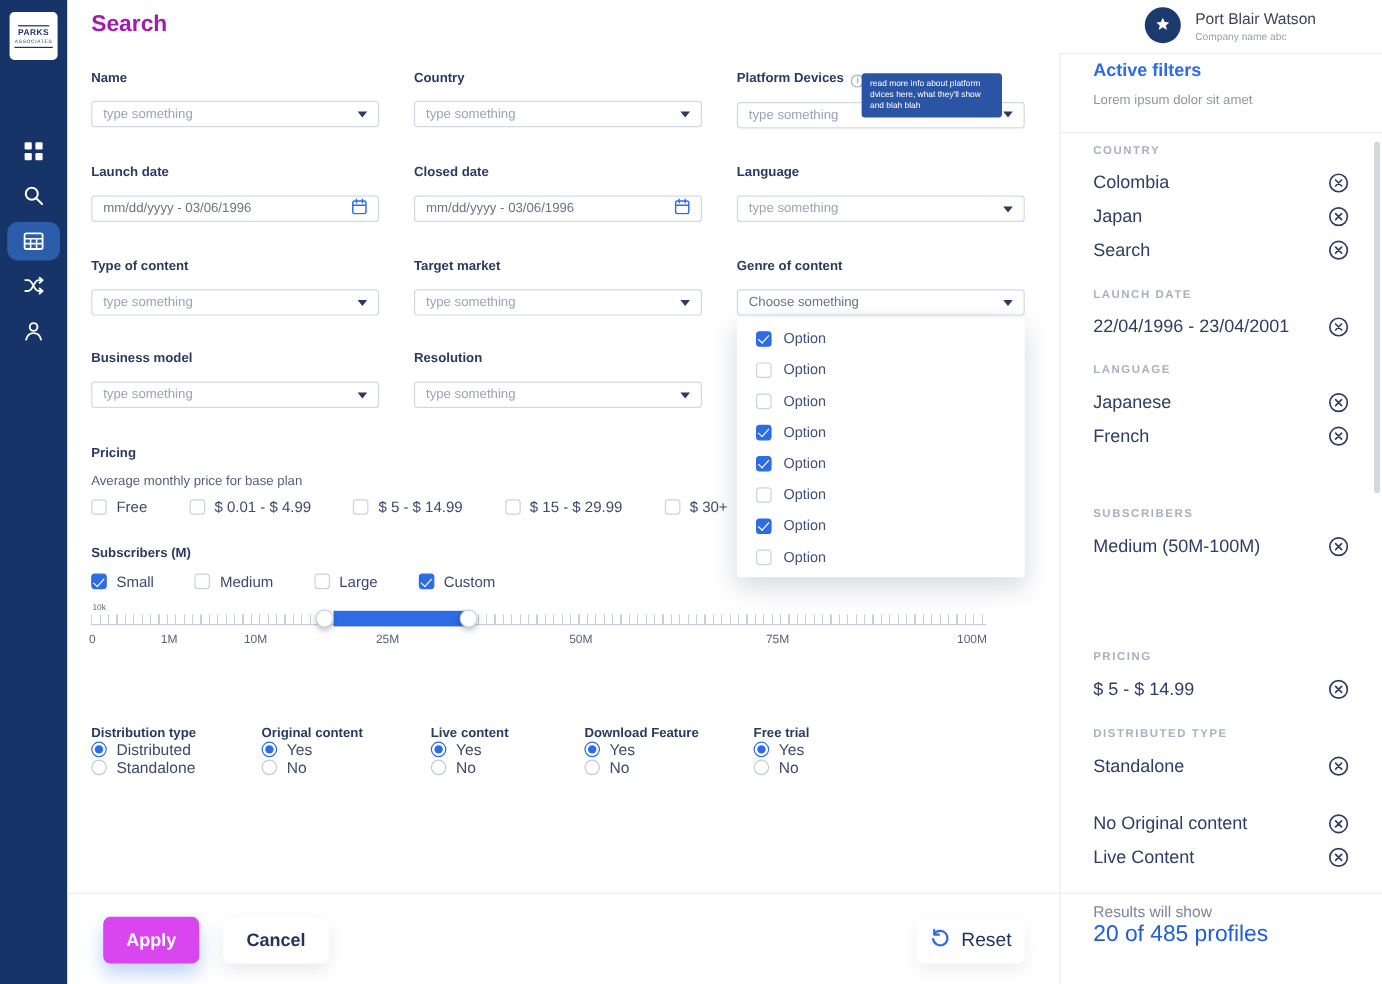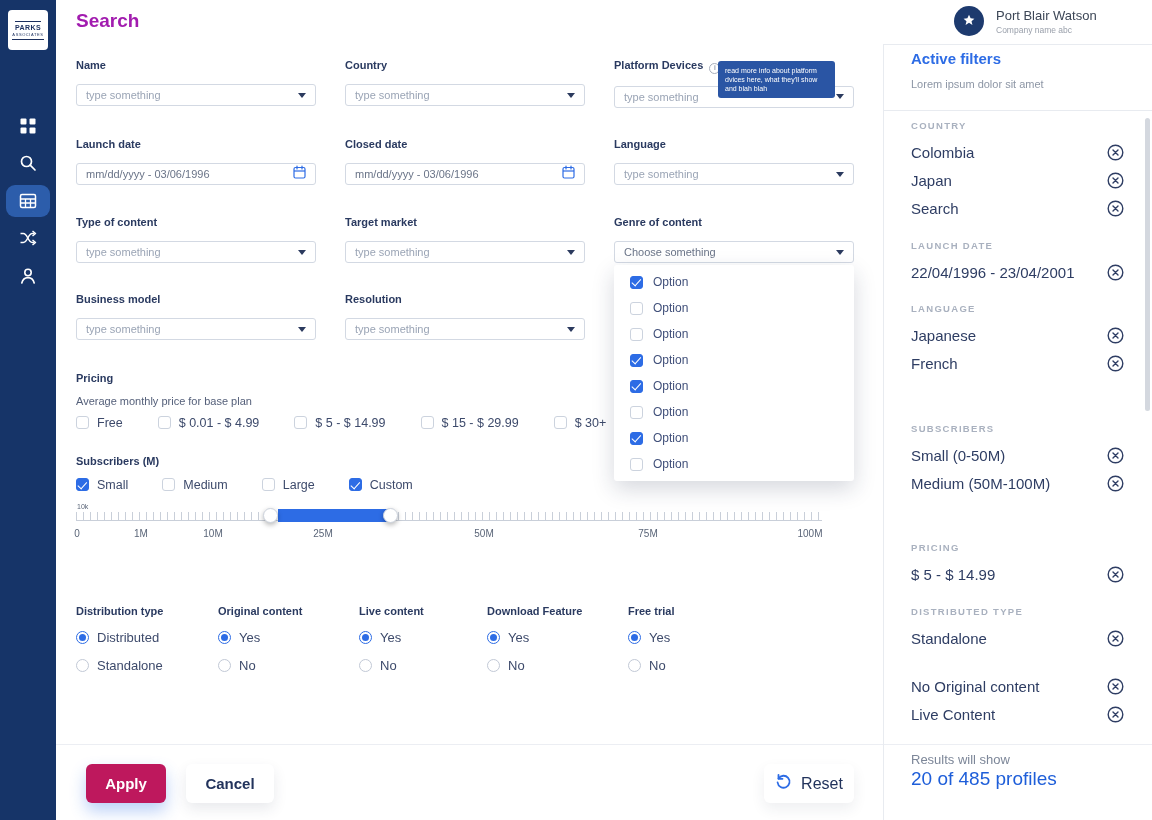--- a/index.html
+++ b/index.html
@@ -55,21 +55,21 @@
       flex:none;position:relative}
   .cb.checked{background:#2d6ce5;border-color:#2d6ce5}
   .cb.checked::after{content:"";position:absolute;left:3.2px;top:0.6px;width:4px;height:7.5px;
       border:solid #fff;border-width:0 1.8px 1.8px 0;transform:rotate(42deg)}
   .cbitem{display:flex;gap:8px;cursor:pointer}
   .cbl{font-size:12.5px;color:#3d4a6b;white-space:nowrap}
   .rb{width:13px;height:13px;border-radius:50%;border:1.5px solid #c2c9d6;background:#fff;
       flex:none;position:relative}
   .rb.selected{border-color:#2d6ce5}
   .rb.selected::after{content:"";position:absolute;inset:2px;border-radius:50%;background:#2d6ce5}
-  .ritem{display:flex;align-items:center;gap:8px;margin-top:13px;cursor:pointer}
+  .ritem{display:flex;align-items:center;gap:8px;cursor:pointer}
   .rlabel{font-size:13px;color:#3d4a6b}
   .sec-label{font-size:11px;font-weight:700;color:#2a3a60}
   .sec-desc{font-size:11px;color:#55607a;margin-top:5px}
 
   
   .slider{position:absolute;left:76px;top:506px;width:746px;height:86px}
   .s-start{position:absolute;left:1px;top:-3px;font-size:7px;color:#5a6578}
   .s-ticks{position:absolute;left:0;top:6px;width:746px;height:9px;cursor:pointer;
            background:repeating-linear-gradient(90deg,#c9cfd9 0 1px,transparent 1px 7px);
            border-bottom:1px solid #c9cfd9}
@@ -81,21 +81,21 @@
              border-radius:2px;display:flex;align-items:center;justify-content:center;
              font-size:11px;font-weight:600;color:#2d6ce5}
 
   
   .rgroup{position:absolute;top:605px}
 
   
   .footer-divider{position:absolute;left:56px;top:744px;width:1096px;height:1px;background:#eceef3}
   .btn{display:flex;align-items:center;justify-content:center;border-radius:6px;cursor:pointer;
        position:absolute;top:764px;height:39px}
-  .btn-apply{left:86px;width:80px;background:#be185d;color:#fff;font-weight:700;font-size:15px;
+  .btn-apply{left:86px;width:80px;background:#d946ef;color:#fff;font-weight:700;font-size:15px;
              box-shadow:0 8px 16px rgba(45,108,229,.32)}
   .btn-cancel{left:186px;width:88px;background:#fff;color:#22335c;font-weight:600;font-size:15px;
              box-shadow:0 6px 14px rgba(40,50,80,.10)}
   .btn-reset{left:764px;width:90px;background:#fff;color:#22335c;font-size:16px;gap:9px;
              box-shadow:0 6px 14px rgba(40,50,80,.08)}
 
   
   .v-line{position:absolute;left:883px;top:44px;width:1px;height:776px;background:#e8ebf0}
   .h-line{position:absolute;background:#e8ebf0;height:1px}
   .af-title{position:absolute;left:911px;top:50px;font-size:15px;font-weight:700;color:#2d6ce5}
@@ -472,27 +472,20 @@
       <span class="af-x"><svg width="17" height="17" viewBox="0 0 17 17" fill="none">
           <circle cx="8.5" cy="8.5" r="7.3" stroke="#2e3d63" stroke-width="1.4"></circle>
           <path d="M6 6l5 5M11 6l-5 5" stroke="#2e3d63" stroke-width="1.4" stroke-linecap="round"></path>
         </svg></span>
     </div>
 </div>
 
 <div class="af-section" style="top:423px">
   <div class="af-hdr">SUBSCRIBERS</div>
   <div class="af-item">
-      <span>Small (0-50M)</span>
-      <span class="af-x"><svg width="17" height="17" viewBox="0 0 17 17" fill="none">
-          <circle cx="8.5" cy="8.5" r="7.3" stroke="#2e3d63" stroke-width="1.4"></circle>
-          <path d="M6 6l5 5M11 6l-5 5" stroke="#2e3d63" stroke-width="1.4" stroke-linecap="round"></path>
-        </svg></span>
-    </div>
-  <div class="af-item">
       <span>Medium (50M-100M)</span>
       <span class="af-x"><svg width="17" height="17" viewBox="0 0 17 17" fill="none">
           <circle cx="8.5" cy="8.5" r="7.3" stroke="#2e3d63" stroke-width="1.4"></circle>
           <path d="M6 6l5 5M11 6l-5 5" stroke="#2e3d63" stroke-width="1.4" stroke-linecap="round"></path>
         </svg></span>
     </div>
 </div>
 
 <div class="af-section" style="top:542px">
   <div class="af-hdr">PRICING</div>

